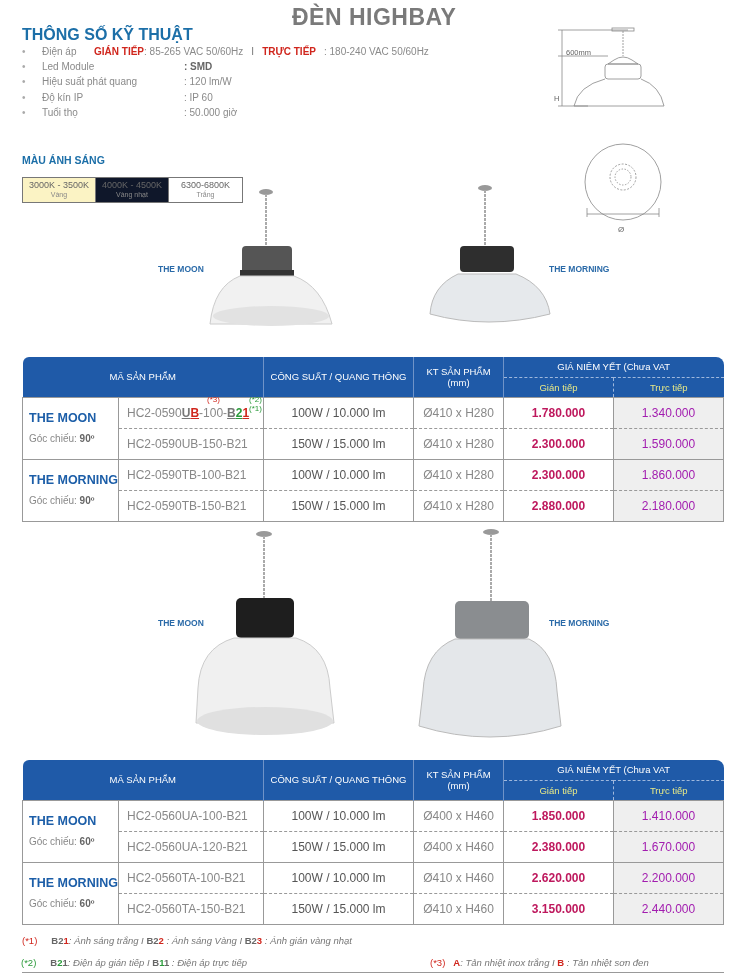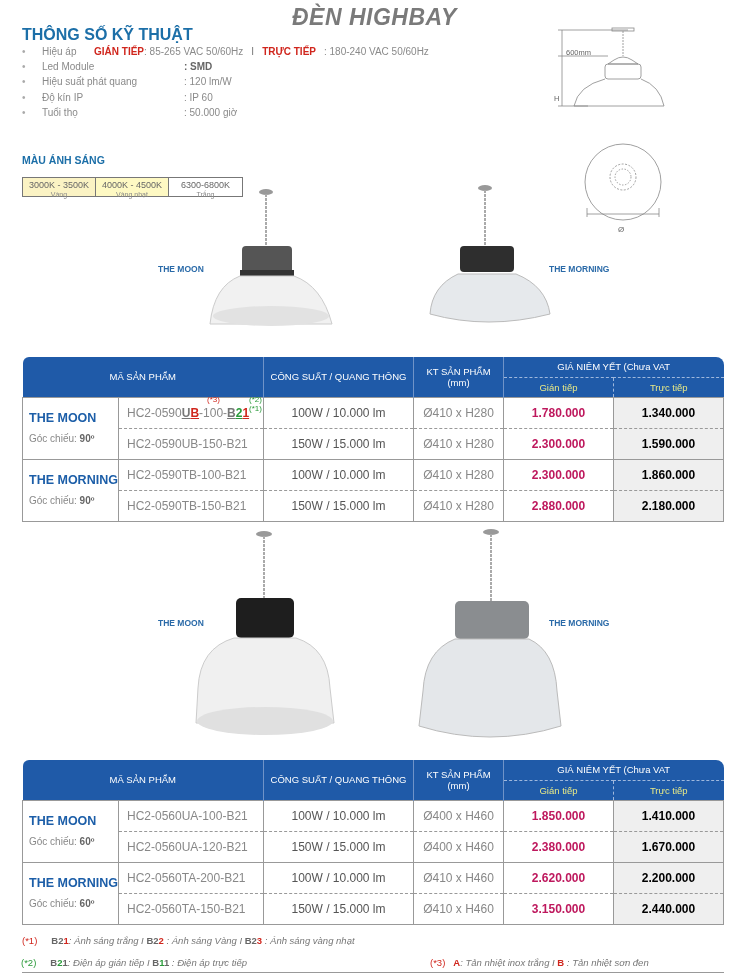--- a/index.html
+++ b/index.html
@@ -2,33 +2,33 @@
 <html><head>
 <meta charset="utf-8">
 <style>
   * { box-sizing: border-box; margin: 0; padding: 0; }
   body {
     width: 737px; height: 978px; background: #ffffff; position: relative; overflow: hidden;
     font-family: "Liberation Sans", "DejaVu Sans", sans-serif; color: #555;
   }
   .abs { position: absolute; }
   .title {
-    left: 292px; top: 4px; font-size: 23px; font-weight: bold; color: #7a7a7a; letter-spacing: 0.5px; font-style: italic;
+    left: 292px; top: 4px; font-size: 23px; font-weight: bold; color: #7a7a7a; letter-spacing: 0.5px;
   }
   .spec-head { left: 22px; top: 26px; font-size: 16px; font-weight: bold; color: #1c6fa8; }
   .spec-list { left: 22px; top: 44px; font-size: 10px; color: #8a8a8a; line-height: 15.2px; }
   .spec-row { display: flex; align-items: center; white-space: nowrap; }
   .spec-row .bullet { width: 20px; color: #aaa; }
   .spec-row .lbl { width: 142px; }
   .spec-row .val { color: #8a8a8a; }
   .red { color: #d0261d; font-weight: bold; }
   .sep { color: #777; margin: 0 8px; }
 
   .color-head { left: 22px; top: 154px; font-size: 10.5px; font-weight: bold; color: #1c6fa8; }
-  .color-table { left: 22px; top: 177px; display: flex; border: 1px solid #777; height: 20px; }
+  .color-table { left: 22px; top: 177px; display: flex; border: 1px solid #777; height: 26px; }
   .color-cell {
     width: 73px; border-right: 1px solid #777; text-align: center; line-height: 10px; padding-top: 2px;
   }
   .color-cell:last-child { border-right: none; }
   .color-cell .k { font-size: 9px; color: #666; }
   .color-cell .n { font-size: 7px; color: #888; }
 
   .lamp-label { font-size: 8.5px; font-weight: bold; color: #2a6aa8; }
 
   
@@ -50,40 +50,40 @@
   .ptable tr.dash td.cell { border-bottom: 1px dashed #999; }
   .ptable tr.after td.cell { border-top: 1px dashed #999; }
   .ptable td.name { text-align: left; padding-left: 6px; width: 96px; }
   .ptable td.name .pn { font-size: 12.5px; font-weight: bold; color: #1c5ea8; display: block; margin-bottom: 6px; }
   .ptable td.name .ang { font-size: 10px; color: #888; }
   .ptable td.name .ang b { color: #666; font-weight: bold; }
   .ptable td.code { color: #888; font-size: 12px; text-align: left; padding-left: 8px; width: 145px; position: relative; }
   .ptable td.power { font-weight: normal; color: #555; width: 150px; }
   .ptable td.size { color: #888; width: 90px; }
   .ptable td.price { font-weight: bold; color: #be185d; width: 110px; }
-  .ptable td.price2 { font-weight: bold; color: #000000; background: #efefef; text-align: center; }
+  .ptable td.price2 { font-weight: normal; color: #a21caf; background: #efefef; text-align: center; }
   .note-mark { position: absolute; font-size: 8px; top: -3px; }
   .u-red { color: #d0261d; text-decoration: underline; font-weight: bold; }
   .u-grn { color: #2a9a3a; text-decoration: underline; font-weight: bold; }
   .u-gray { color: #777; text-decoration: underline; font-weight: bold; }
 
   .foot { font-size: 9.5px; color: #777; font-style: italic; }
   .foot b { font-style: normal; color: #666; }
   .foot .m { font-style: normal; margin-right: 14px; }
 </style>
 </head>
 <body>
 
 <div class="abs title">ĐÈN HIGHBAY</div>
 
 <div class="abs spec-head">THÔNG SỐ  KỸ THUẬT</div>
 <div class="abs spec-list">
   <div class="spec-row">
     <span class="bullet">•</span>
-    <span style="width:52px">Hiệu áp</span>
+    <span style="width:52px">Điện áp</span>
     <span class="red" style="font-size:10px">GIÁN TIẾP</span>
     <span>: 85-265 VAC 50/60Hz</span>
     <span class="sep">I</span>
     <span class="red" style="margin-right:8px">TRỰC TIẾP</span>
     <span>: 180-240 VAC 50/60Hz</span>
   </div>
   <div class="spec-row">
     <span class="bullet">•</span>
     <span class="lbl">Led Module</span>
     <span class="val" style="font-weight:bold;color:#666">: SMD</span>
@@ -104,21 +104,21 @@
     <span class="val">: 50.000 giờ</span>
   </div>
 </div>
 
 <div class="abs color-head">MÀU ÁNH SÁNG</div>
 <div class="abs color-table">
   <div class="color-cell" style="background:#fbf3c4">
     <div class="k">3000K - 3500K</div>
     <div class="n">Vàng</div>
   </div>
-  <div class="color-cell" style="background:#fef9c3">
+  <div class="color-cell" style="background:#0f172a">
     <div class="k">4000K - 4500K</div>
     <div class="n">Vàng nhạt</div>
   </div>
   <div class="color-cell" style="background:#ffffff">
     <div class="k">6300-6800K</div>
     <div class="n">Trắng</div>
   </div>
 </div>
 
 <div class="abs" style="left:548px;top:24px;width:140px;height:200px;text-decoration:underline;">
@@ -274,38 +274,38 @@
       <td class="cell power">150W / 15.000 lm</td>
       <td class="cell size">Ø400 x H460</td>
       <td class="cell price">2.380.000</td>
       <td class="cell price2">1.670.000</td>
     </tr>
     <tr class="dash">
       <td rowspan="2" class="name">
         <span class="pn">THE MORNING</span>
         <span class="ang"><span>Góc chiếu:</span> <b>60º</b></span>
       </td>
-      <td class="cell code">HC2-0560TA-200-B21</td>
+      <td class="cell code">HC2-0560TA-100-B21</td>
       <td class="cell power">100W / 10.000 lm</td>
       <td class="cell size">Ø410 x H460</td>
       <td class="cell price">2.620.000</td>
       <td class="cell price2">2.200.000</td>
     </tr>
     <tr class="after">
       <td class="cell code">HC2-0560TA-150-B21</td>
       <td class="cell power">150W / 15.000 lm</td>
       <td class="cell size">Ø410 x H460</td>
       <td class="cell price">3.150.000</td>
       <td class="cell price2">2.440.000</td>
     </tr>
   </tbody>
 </table>
 
 <div class="abs foot" style="left:22px;top:935px">
-  <span class="m" style="color:#d0261d">(*1)</span><b>B2<span style="color:#d0261d">1</span></b><span>: Ánh sáng trắng  I </span><b>B2<span style="color:#d0261d">2</span></b><span> : Ánh sáng Vàng  I </span><b>B2<span style="color:#d0261d">3</span></b><span> : Ánh sáng vàng nhạt</span>
+  <span class="m" style="color:#d0261d">(*1)</span><b>B2<span style="color:#d0261d">1</span></b><span>: Ánh sáng trắng  I </span><b>B2<span style="color:#d0261d">2</span></b><span> : Ánh sáng Vàng  I </span><b>B2<span style="color:#d0261d">3</span></b><span> : Ánh gián vàng nhạt</span>
 </div>
 <div class="abs foot" style="left:21px;top:957px">
   <span class="m" style="color:#2a9a3a">(*2)</span><b>B<span style="color:#2a9a3a">2</span>1</b><span>: Điện áp gián tiếp  I </span><b>B<span style="color:#2a9a3a">1</span>1</b><span> : Điện áp trực tiếp</span>
 </div>
 <div class="abs foot" style="left:430px;top:957px">
   <span class="m" style="color:#d0261d;margin-right:8px">(*3)</span><b style="color:#d0261d">A</b><span>: Tản nhiệt inox trắng  I </span><b style="color:#d0261d">B</b><span> : Tản nhiệt sơn đen</span>
 </div>
 <div class="abs" style="left:22px;top:972px;width:702px;border-top:1px solid #999"></div>
 
 </body></html>

